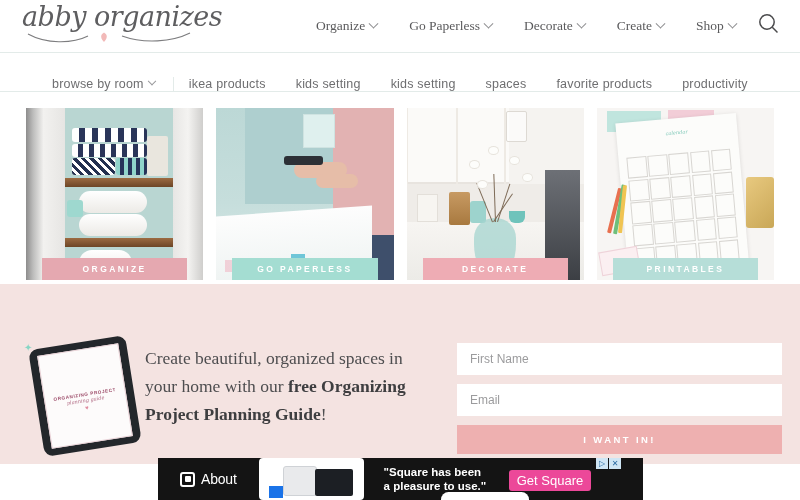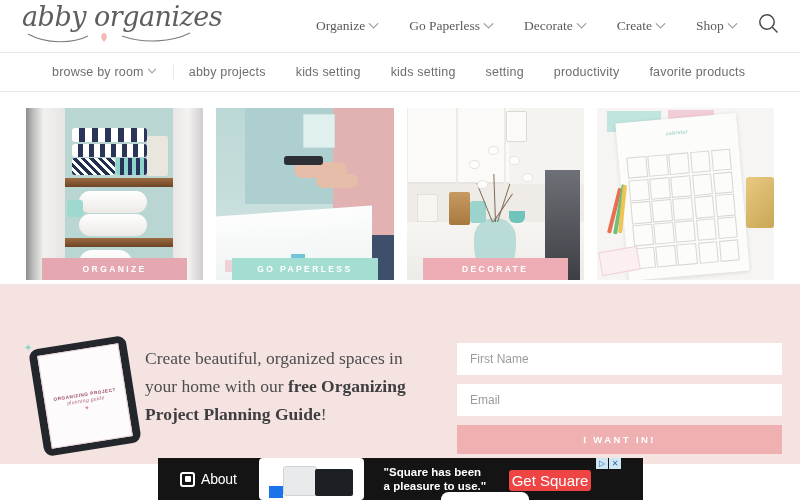--- a/index.html
+++ b/index.html
@@ -51,21 +51,21 @@
   .search-btn {
     position: absolute; right: 18px; top: 11px;
     width: 26px; height: 26px; cursor: pointer;
   }
 
   
   .subnav {
     position: relative; height: 40px;
     border-top: 1px solid #e3ebe9;
     border-bottom: 1px solid #e3ebe9;
-    display: flex; align-items: center;
+    display: flex; align-items: flex-end;
     padding-left: 34px;
   }
   .subnav-item {
     display: flex; align-items: center; gap: 5px;
     padding: 0 15px;
     font-family: "Liberation Sans", sans-serif;
     font-size: 12.5px; color: #6e6e70; letter-spacing: .2px;
     white-space: nowrap; cursor: pointer;
   }
   .subnav-item.bordered { border-right: 1px solid #e3ebe9; padding-right: 18px; padding-left: 18px; }
@@ -170,23 +170,23 @@
   .ad-sq-icon i { display:block; width:6px; height:6px; background:#fff; border-radius:1px; }
   .ad-brand { color:#fff; font-size:14px; font-family:"Liberation Sans",sans-serif; letter-spacing:-.2px; }
   .ad-device { margin-left:22px; width:105px; height:42px; background:#fff; border-radius:4px; position:relative; overflow:hidden; }
   .ad-term { position:absolute; left:24px; top:8px; width:34px; height:30px; background:#e9eaec; border:1px solid #cfd2d6; border-radius:3px; }
   .ad-mon { position:absolute; left:56px; top:11px; width:38px; height:27px; background:#1c1f24; border-radius:2px; }
   .ad-blue { position:absolute; left:10px; bottom:2px; width:14px; height:12px; background:#1a73e8; }
   .ad-quote { margin-left:20px; color:#fff; font-size:11.5px; line-height:14px; font-family:"Liberation Sans",sans-serif; font-weight:bold; max-width:150px; }
   .ad-subbtn { position:absolute; left:283px; bottom:-7px; width:88px; height:15px; background:#fff; border-radius:9px; }
   .ad-cta {
     position:absolute; right:52px; top:12px; width:82px; height:21px;
-    background:#ef4444; color:#fff; border-radius:3px;
+    background:#ec4899; color:#fff; border-radius:3px;
     display:flex; align-items:center; justify-content:center;
-    font-size:15px; font-family:"Liberation Sans",sans-serif; cursor:pointer;
+    font-size:13px; font-family:"Liberation Sans",sans-serif; cursor:pointer;
   }
   .ad-choices { position:absolute; right:22px; top:0px; display:flex; gap:1px; }
   .adc-i { width:12px; height:11px; background:#cfe6f5; color:#2b6ca3; font-size:8px; display:flex; align-items:center; justify-content:center; cursor:pointer; }
 </style>
 </head>
 <body>
 
 <div class="page">
 
   <div class="header">
@@ -230,36 +230,36 @@
       </svg>
     </div>
   </div>
 
   <div class="subnav">
     <div class="subnav-item bordered">
       <span>browse by room</span>
       <span class="caret-sm"></span>
     </div>
     <div class="subnav-item">
-      <span>abby projects</span>
+      <span>ikea products</span>
     </div>
     <div class="subnav-item">
       <span>kids setting</span>
     </div>
     <div class="subnav-item">
       <span>kids setting</span>
     </div>
     <div class="subnav-item">
-      <span>setting</span>
+      <span>spaces</span>
+    </div>
+    <div class="subnav-item">
+      <span>favorite products</span>
     </div>
     <div class="subnav-item">
       <span>productivity</span>
-    </div>
-    <div class="subnav-item">
-      <span>favorite products</span>
     </div>
   </div>
 
   <div class="cards">
 
     <div class="card">
       <div class="art">
         <div class="shelf-bg"></div>
         <div class="doorL"></div>
           <div class="doorR"></div>
@@ -359,20 +359,21 @@
               <div class="pr-cell"></div>
               <div class="pr-cell"></div>
           </div>
         </div>
         <div class="pr-pencil" style="left:6%;top:46%;height:46px;background:#e8704f;transform:rotate(14deg);"></div>
         <div class="pr-pencil" style="left:9%;top:44%;height:50px;background:#6fbf7a;transform:rotate(10deg);"></div>
         <div class="pr-pencil" style="left:12%;top:45%;height:48px;background:#f0c452;transform:rotate(6deg);"></div>
         <div class="pr-gold"></div>
         <div style="position:absolute;left:2%;bottom:4%;width:22%;height:14%;background:#fbeff1;border:1px solid #eed3d9;transform:rotate(-10deg);"></div>
       </div>
+      <div class="card-label" style="background:#b6ded8;">PRINTABLES</div>
     </div>
   </div>
 
   <div class="optin">
 
     <span class="sparkle" style="left:24px;top:58px;">✦</span>
     <span class="sparkle" style="left:33px;top:70px;font-size:7px;">✦</span>
 
     <div class="device">
       <div class="device-screen">

